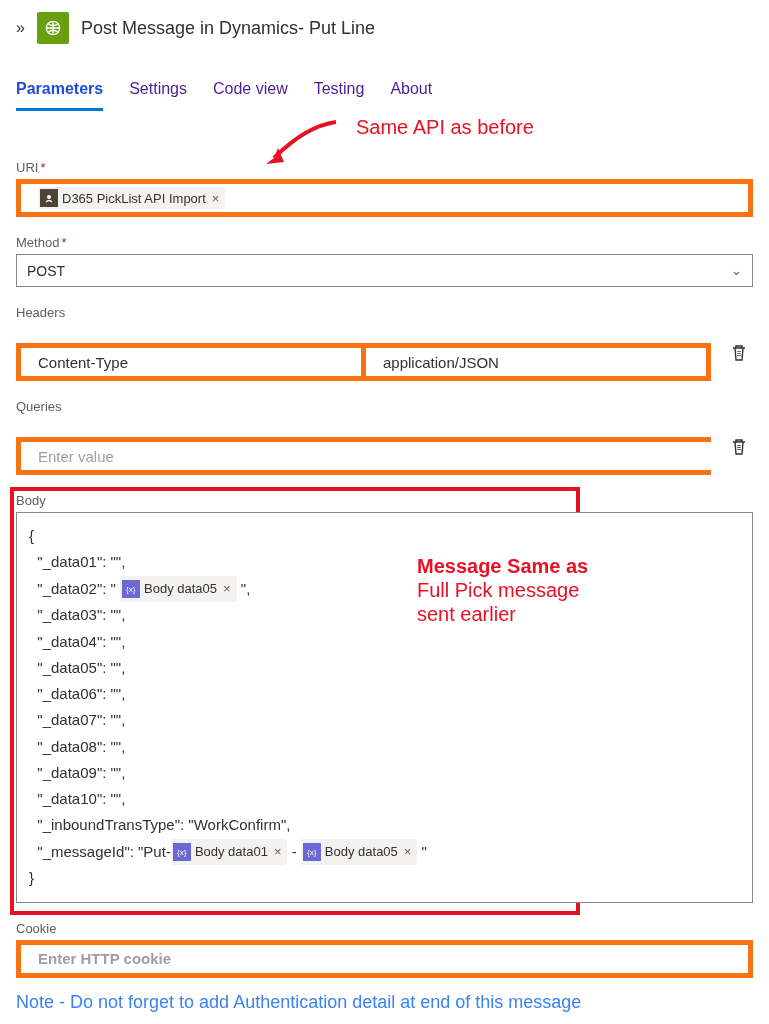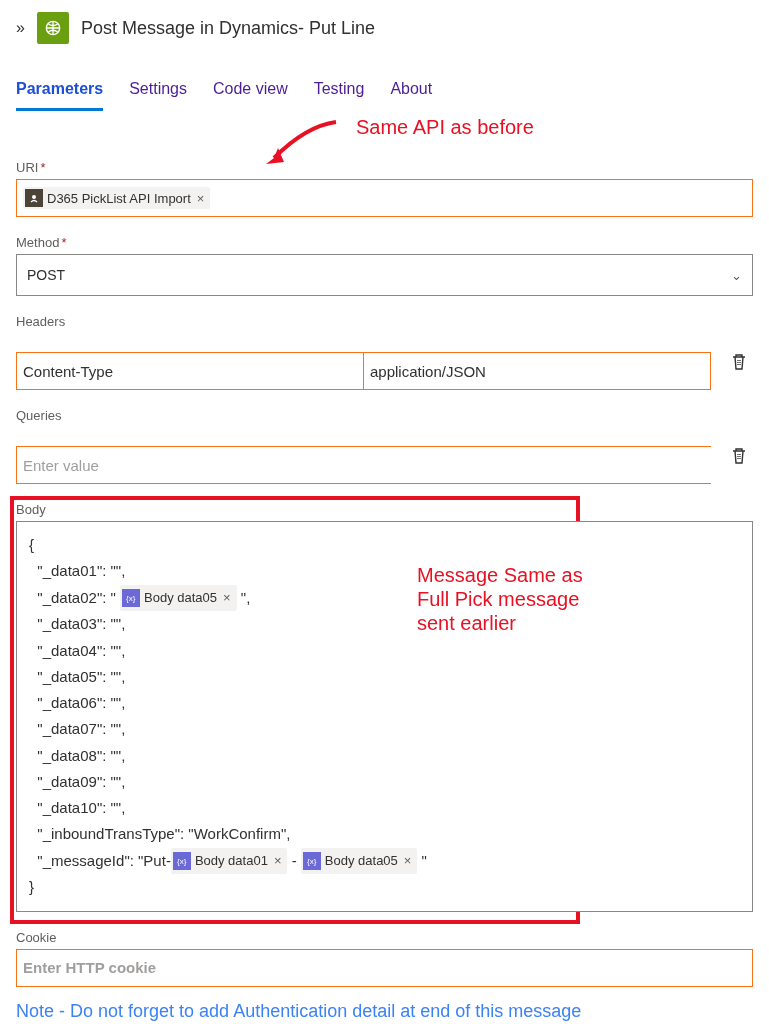--- a/index.html
+++ b/index.html
@@ -69,25 +69,25 @@
     width: 90px;
     height: 60px;
   }
   .field-label {
     font-size: 13px;
     color: #605e5c;
     margin-bottom: 4px;
   }
   .req { color: #a4262c; margin-left: 2px; }
   .field-box {
-    border: 1px solid #f97316;
+    border: 5px solid #f97316;
     min-height: 34px;
     display: flex;
     align-items: center;
-    padding: 3px 6px;
+    padding: 3px 17px;
     background: #fff;
   }
   .field-box.tall { min-height: 38px; }
   .token {
     display: inline-flex;
     align-items: center;
     background: #f3f2f1;
     border-radius: 2px;
     padding: 2px 6px 2px 2px;
     font-size: 13px;
@@ -100,21 +100,21 @@
     background: #4b4437;
     display: flex;
     align-items: center;
     justify-content: center;
   }
   .token-icon.purple { background: #6b69d6; }
   .token-icon svg { width: 12px; height: 12px; }
   .token-x { color: #605e5c; margin-left: 2px; }
   .select-box {
     border: 1px solid #8a8886;
-    height: 42px;
+    height: 33px;
     display: flex;
     align-items: center;
     justify-content: space-between;
     padding: 6px 10px;
     background: #fff;
     cursor: pointer;
   }
   .chev {
     font-size: 13px;
     color: #605e5c;
@@ -266,21 +266,21 @@
           <path d="M7 7v6M9 7v6" stroke-dasharray="1 1"></path>
         </svg>
     </div>
   </div>
 </div>
 
 <div class="section" style="position:relative;">
   <div class="red-frame" style="left:-6px;top:-6px;width:570px;height:428px;"></div>
   <div class="field-label">Body</div>
   <div class="body-box">
-    <div class="annot-text" style="left:400px;top:36px;">Message Same as</div>
+    <div class="annot-text" style="left:400px;top:36px;font-weight:bold;">Message Same as</div>
     <div class="annot-text" style="left:400px;top:60px;">Full Pick message</div>
     <div class="annot-text" style="left:400px;top:84px;">sent earlier</div>
 
     <div class="body-line">{</div>
     <div class="body-line">  "_data01": "",</div>
     <div class="body-line">
       <span>  "_data02": " </span>
       <span class="token">
         <span class="token-icon purple"><svg viewBox="0 0 12 12">
               <text x="1" y="9" font-size="8" fill="#fff">{x}</text>

